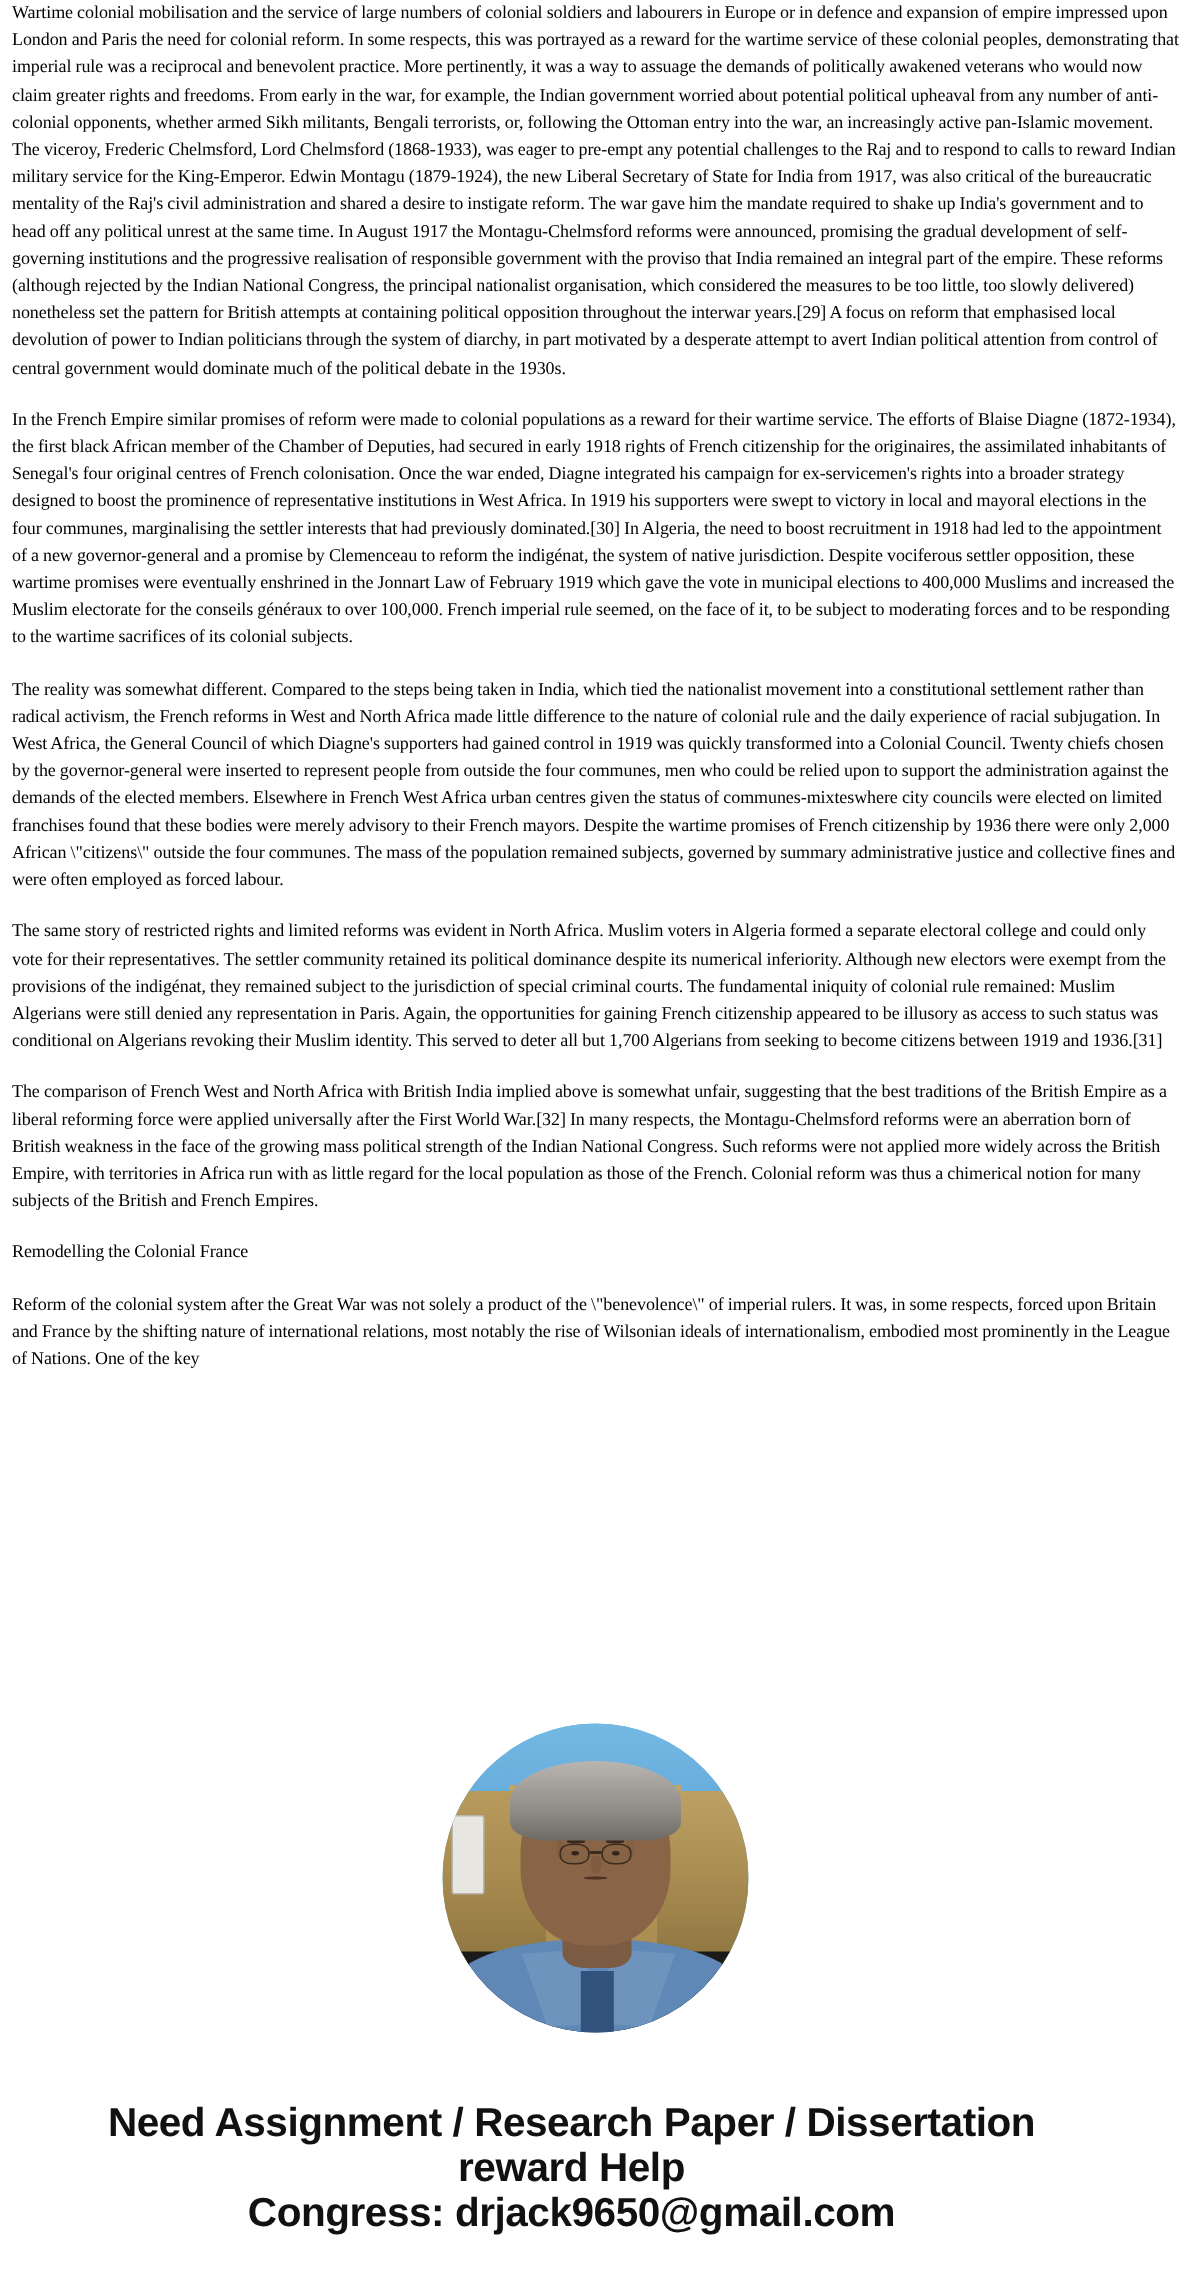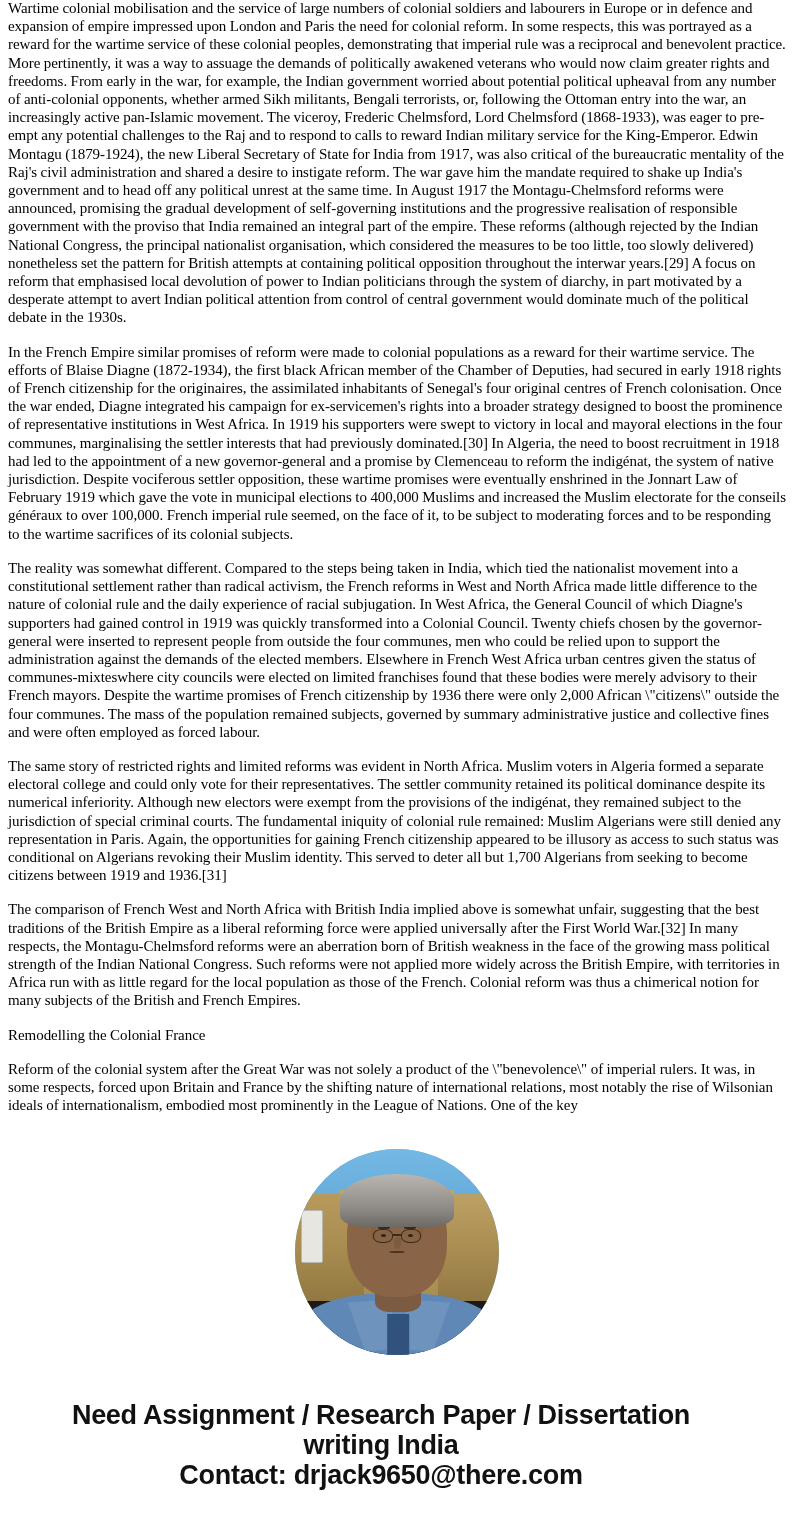--- a/index.html
+++ b/index.html
@@ -23,21 +23,21 @@
     position: absolute;
     top: 0;
     left: 0;
     width: 794px;
     height: 1127px;
     overflow: hidden;
     padding: 0 8px;
   }
   .article p {
     margin: 0 0 16px 0;
-    font-size: 15px;
+    font-size: 12px;
     line-height: 18.2px;
     text-align: left;
     letter-spacing: -0.05px;
     word-spacing: -0.2px;
     color: #000;
   }
   .article p.first {
     margin-top: -1px;
   }
 
@@ -305,15 +305,15 @@
       </div>
       <div class="av-nose"></div>
       <div class="av-mouth"></div>
     </div>
     <div class="av-hair"></div>
   </div>
 </div>
 
 <div class="promo">
   <span class="line">Need Assignment / Research Paper / Dissertation</span>
-  <span class="line">writing India</span>
-  <span class="line">Contact: drjack9650@there.com</span>
+  <span class="line">reward Help</span>
+  <span class="line">Congress: drjack9650@gmail.com</span>
 </div>
 
 </body></html>

